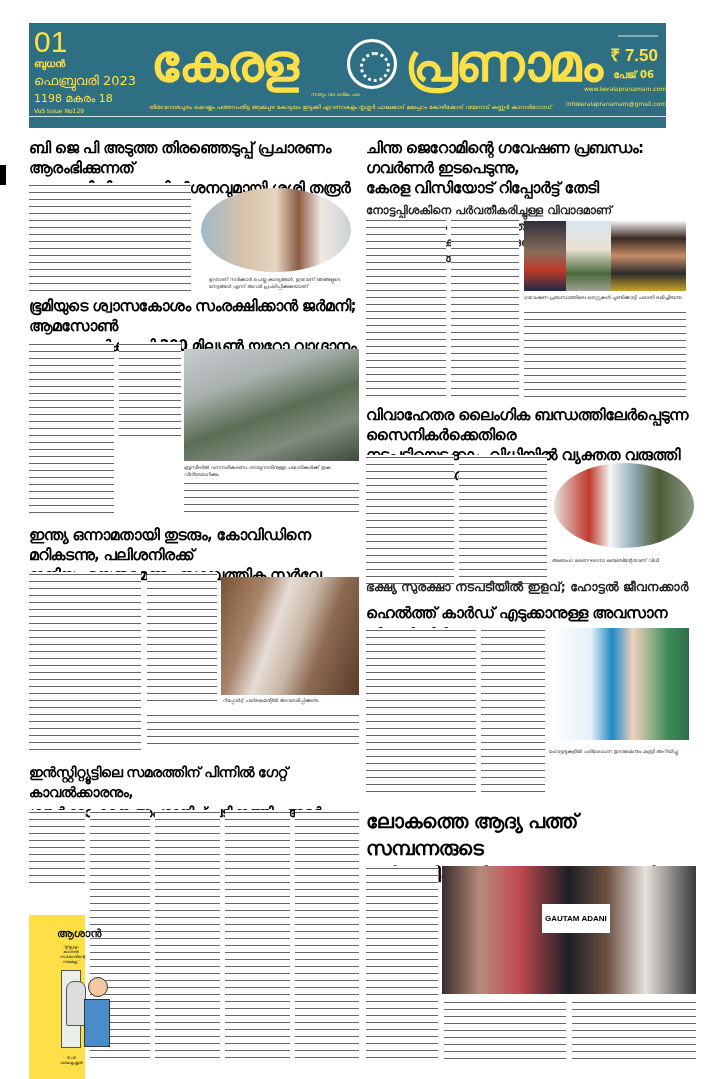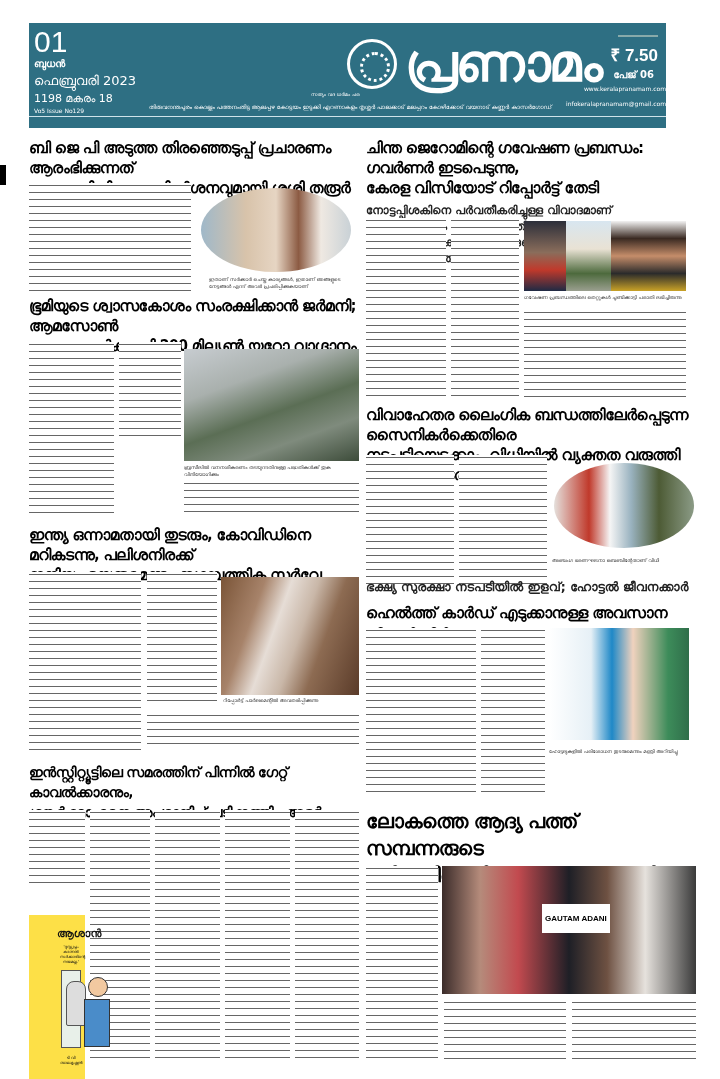--- a/index.html
+++ b/index.html
@@ -1,19 +1,19 @@
 <!DOCTYPE html>
 <html><head>
 <meta charset="utf-8">
 <style>
   * { box-sizing: border-box; margin: 0; padding: 0; }
   html, body { width: 720px; height: 1079px; background: #ffffff; overflow: hidden; }
   body { font-family: "DejaVu Sans", sans-serif; color: #111; position: relative; }
 
-  .masthead { position: absolute; left: 29px; top: 23px; width: 637px; height: 105px; background: #2e6f83; color: #ffffff; }
+  .masthead { position: absolute; left: 29px; top: 23px; width: 637px; height: 105px; background: #2e6f83; color: #fde047; }
   .mh-date { position: absolute; left: 5px; top: 5px; }
   .mh-day { font-family: "Liberation Sans", sans-serif; font-size: 30px; line-height: 28px; font-weight: 300; }
   .mh-weekday { font-size: 10px; font-weight: bold; margin-top: 2px; }
   .mh-month { font-size: 13px; margin-top: 3px; }
   .mh-malyear { font-size: 11px; margin-top: 3px; }
   .mh-issue { font-size: 6px; margin-top: 2px; }
   .mh-logo1 { position: absolute; left: 122px; top: 10px; font-size: 52px; font-weight: bold; line-height: 60px; letter-spacing: -2px; }
   .mh-emblem { position: absolute; left: 318px; top: 16px; width: 50px; height: 50px; border-radius: 50%; border: 3px solid #fff; }
   .mh-emblem::before { content: ""; position: absolute; left: 10px; top: 10px; width: 24px; height: 24px; border-radius: 50%; border: 3px dotted #fff; }
   .mh-logo2 { position: absolute; left: 376px; top: 10px; font-size: 52px; font-weight: bold; line-height: 60px; letter-spacing: -2px; }
@@ -46,20 +46,21 @@
 <body>
 
 <header class="masthead">
   <div class="mh-date">
     <div class="mh-day">01</div>
     <div class="mh-weekday">ബുധൻ</div>
     <div class="mh-month">ഫെബ്രുവരി  2023</div>
     <div class="mh-malyear">1198 മകരം 18</div>
     <div class="mh-issue">Vo5 Issue No129</div>
   </div>
+  <div class="mh-logo1">കേരള</div>
   <div class="mh-emblem"></div>
   <div class="mh-logo2">പ്രണാമം</div>
   <div class="mh-tagline">സത്യം വദ ധർമം ചര</div>
   <div class="mh-districts">തിരുവനന്തപുരം കൊല്ലം പത്തനംതിട്ട ആലപ്പുഴ കോട്ടയം ഇടുക്കി എറണാകുളം തൃശ്ശൂർ പാലക്കാട് മലപ്പുറം കോഴിക്കോട് വയനാട് കണ്ണൂർ കാസർഗോഡ്</div>
   <div class="mh-rule"></div>
   <div class="mh-price-bar"></div>
   <div class="mh-price">₹ 7.50</div>
   <div class="mh-page">പേജ് 06</div>
   <div class="mh-web">www.keralapranamam.com</div>
   <div class="mh-email">infokeralapranamam@gmail.com</div>

